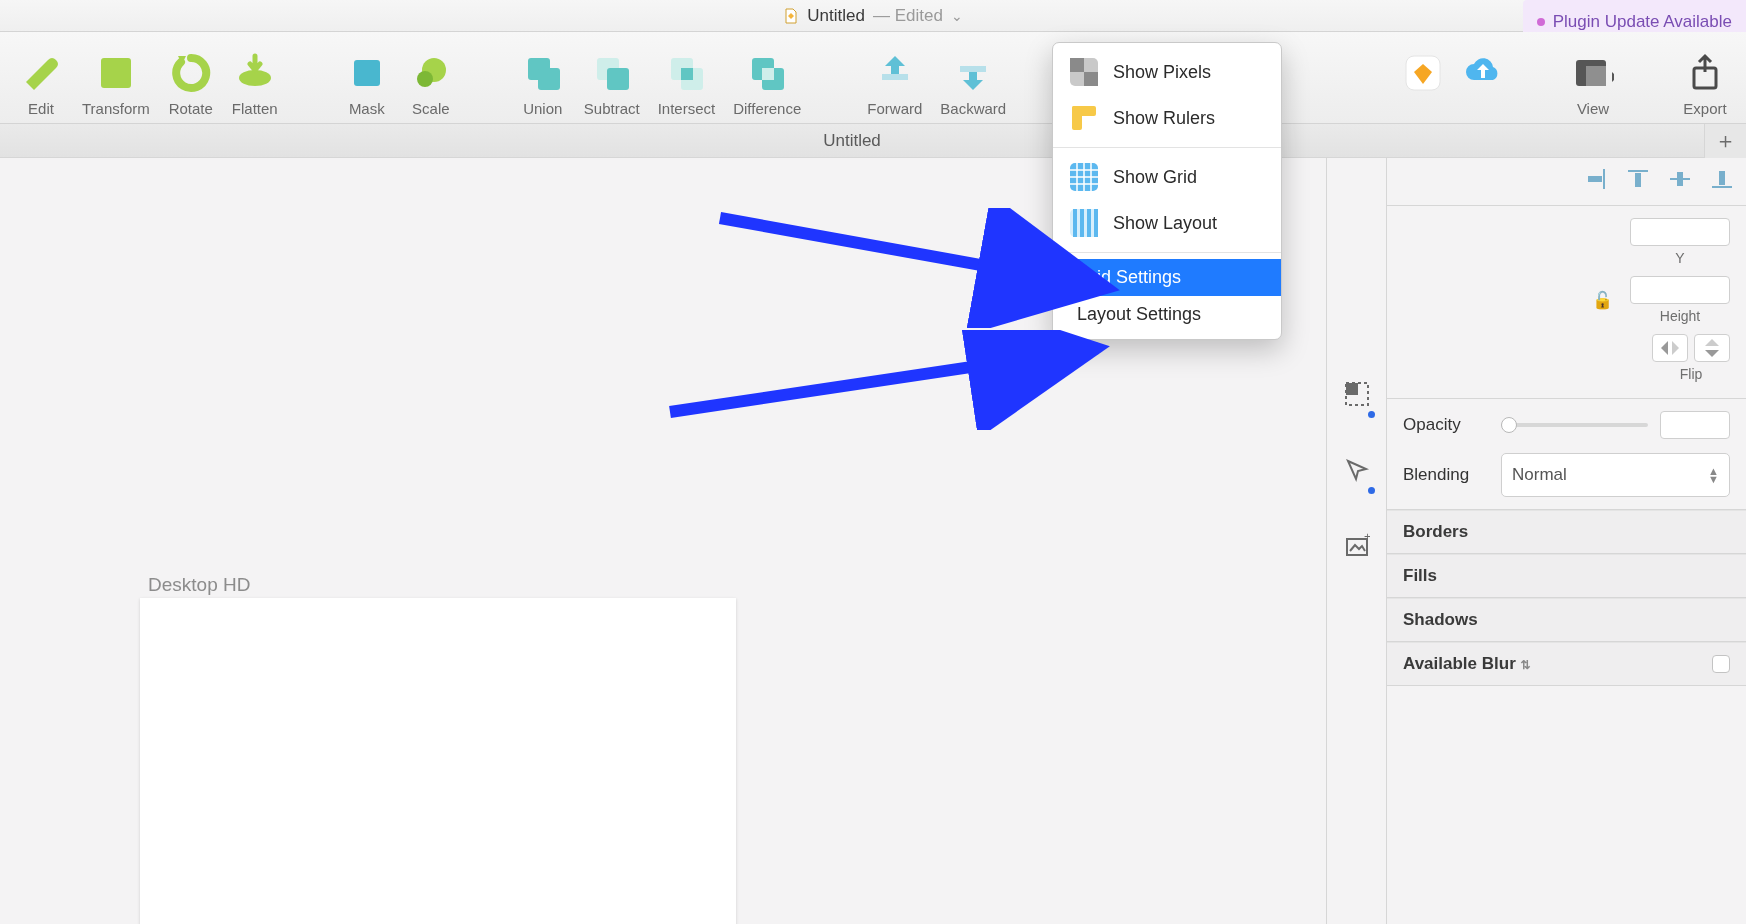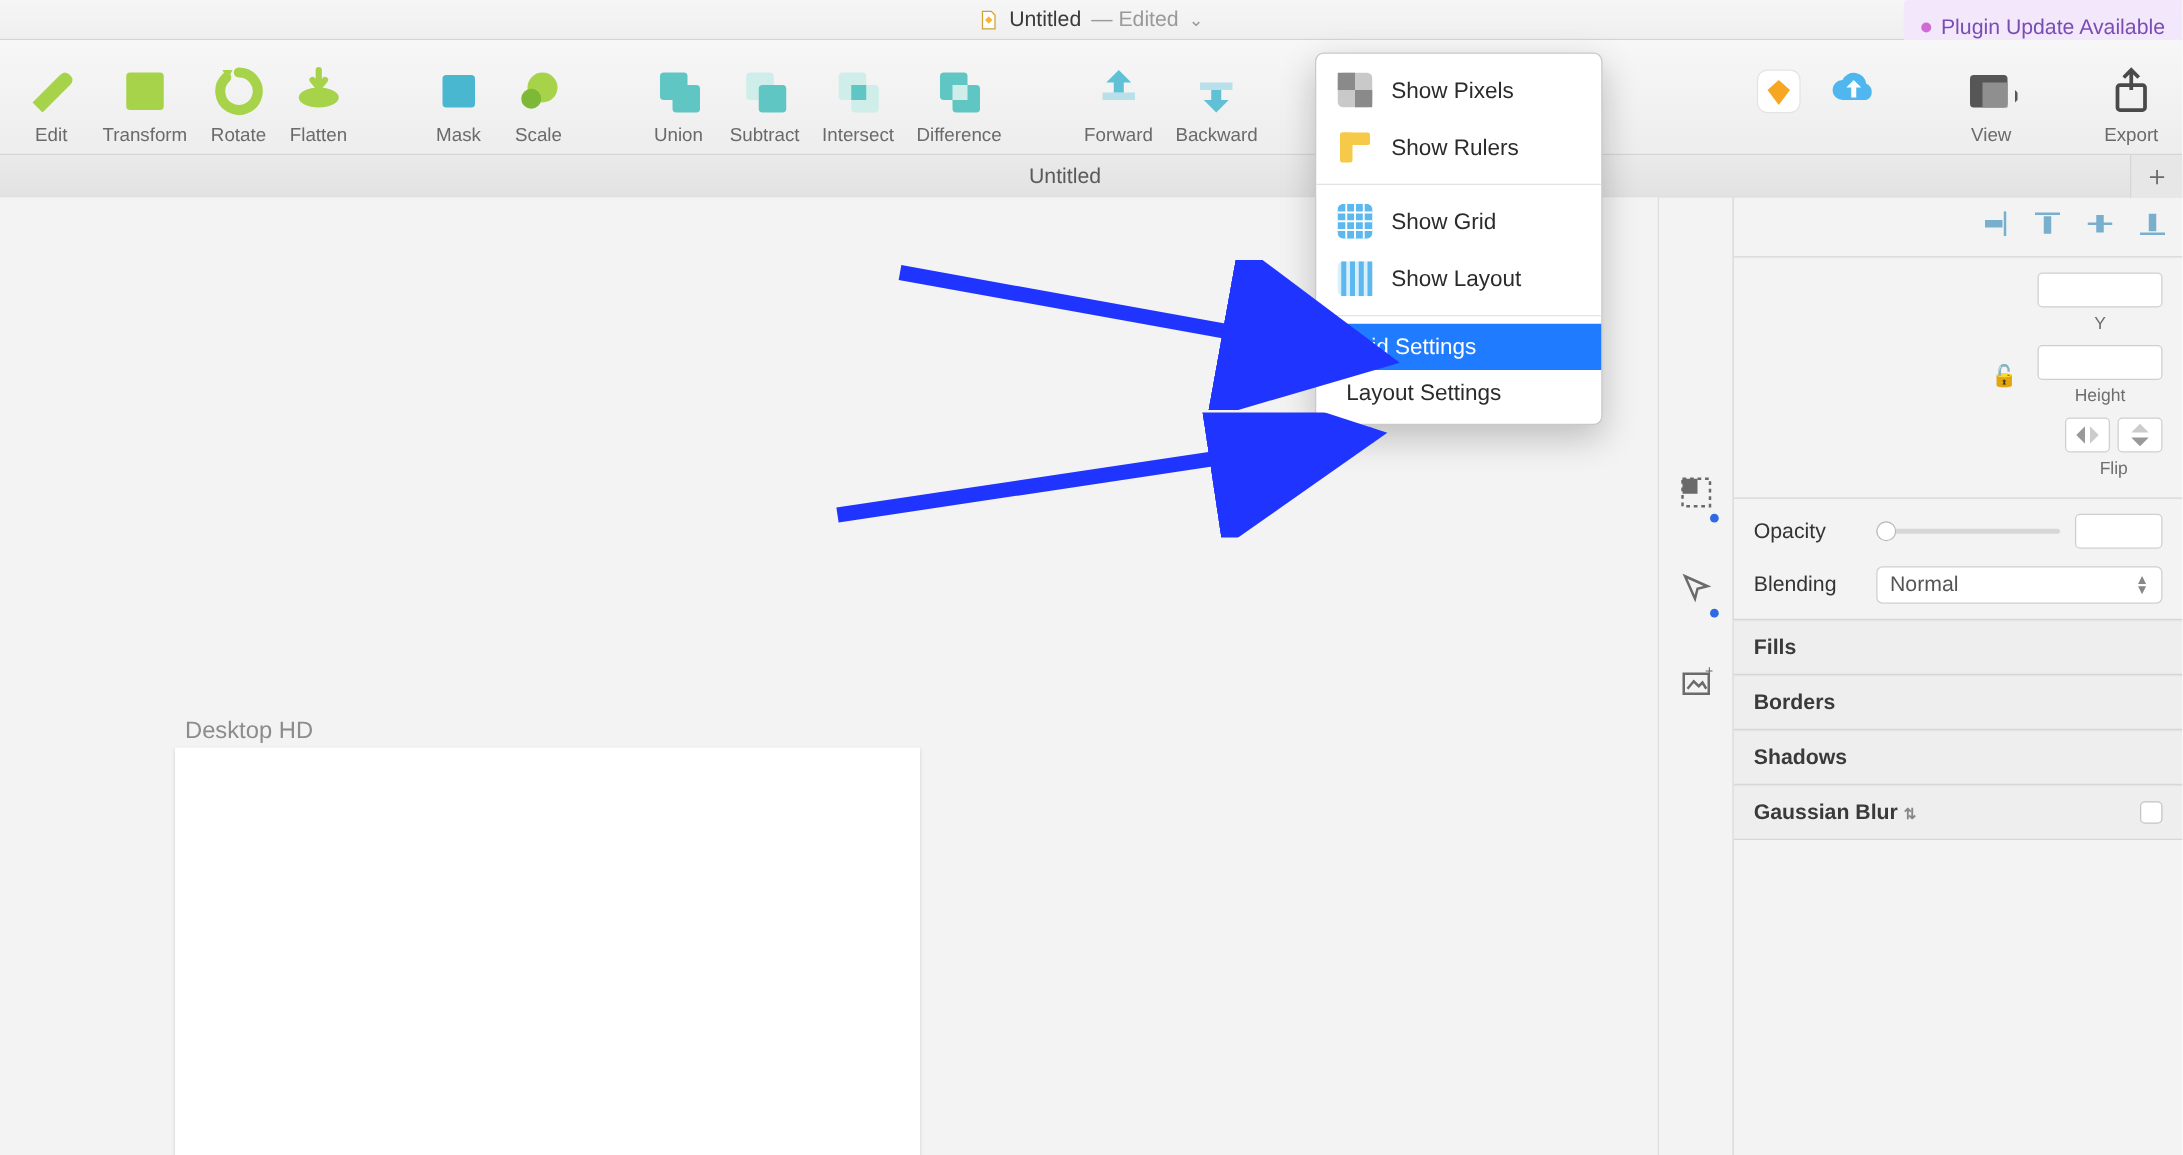--- a/index.html
+++ b/index.html
@@ -48,21 +48,21 @@
 .field .cap{font-size:14px;color:#6e6e6e;}
 .lock{color:#b8b8b8;}
 .flip-b{display:flex;gap:6px;}
 .flip-b .fb{width:36px;height:28px;border:1px solid #cfcfcf;border-radius:4px;background:#fff;display:flex;align-items:center;justify-content:center;color:#888;}
 .opb{padding:12px 16px;border-bottom:1px solid var(--divider);display:flex;flex-direction:column;gap:14px;}
 .op-row{display:flex;align-items:center;gap:12px;}
 .op-row .lab{width:86px;color:#333;}
 .slider{flex:1;height:4px;background:#d7d7d7;border-radius:2px;position:relative;}
 .slider .knob{position:absolute;left:0;top:-6px;width:16px;height:16px;border-radius:50%;background:#fff;border:1px solid #b8b8b8;}
 .op-row input.opval{width:70px;height:28px;border:1px solid #cfcfcf;border-radius:4px;background:#fff;}
-.select{flex:1;height:30px;border:1px solid #cfcfcf;border-radius:5px;background:#fff;display:flex;align-items:center;justify-content:space-between;padding:0 10px;color:#555;}
+.select{flex:1;height:44px;border:1px solid #cfcfcf;border-radius:5px;background:#fff;display:flex;align-items:center;justify-content:space-between;padding:0 10px;color:#555;}
 .section-h{height:44px;background:#efeeef;border-bottom:1px solid var(--divider);border-top:1px solid #e4e4e4;display:flex;align-items:center;padding:0 16px;font-weight:600;color:#3a3a3a;}
 .section-h.gauss{display:flex;justify-content:space-between;align-items:center;}
 .section-h .upd{font-size:12px;color:#888;}
 .chk{width:18px;height:18px;border:1px solid #c3c3c3;border-radius:4px;background:#fff;}
 
 .view-menu{position:absolute;left:1052px;top:42px;width:230px;background:#fff;border:1px solid #c9c9c9;border-radius:7px;box-shadow:0 10px 28px rgba(0,0,0,0.22);z-index:50;padding:6px 0;}
 .vm-item{display:flex;align-items:center;gap:14px;padding:8px 16px;font-size:18px;color:#2b2b2b;cursor:default;}
 .vm-item.sel{background:#1f7bff;color:#fff;}
 .vm-item .mi-ic{width:30px;height:30px;display:flex;align-items:center;justify-content:center;}
 .vm-item.noicon{padding-left:24px;}
@@ -370,30 +370,30 @@
         </div>
         <div class="op-row">
           <span class="lab">Blending</span>
           <div class="select">
             <span>Normal</span>
             <span style="color:#888;font-size:11px;line-height:8px;">▲<br>▼</span>
           </div>
         </div>
       </div>
       <div class="section-h">
+          <span>Borders</span>
+        </div>
+      <div class="section-h">
           <span>Fills</span>
-        </div>
-      <div class="section-h">
-          <span>Borders</span>
         </div>
       <div class="section-h">
           <span>Shadows</span>
         </div>
       <div class="section-h gauss">
-        <span><span>Gaussian Blur</span> <span class="upd">⇅</span></span>
+        <span><span>Available Blur</span> <span class="upd">⇅</span></span>
         <span class="chk"></span>
       </div>
     </div>
   </div>
 </div>
 
 <div class="view-menu">
   <div class="vm-item">
     <span class="mi-ic">
         <svg width="28" height="28">

